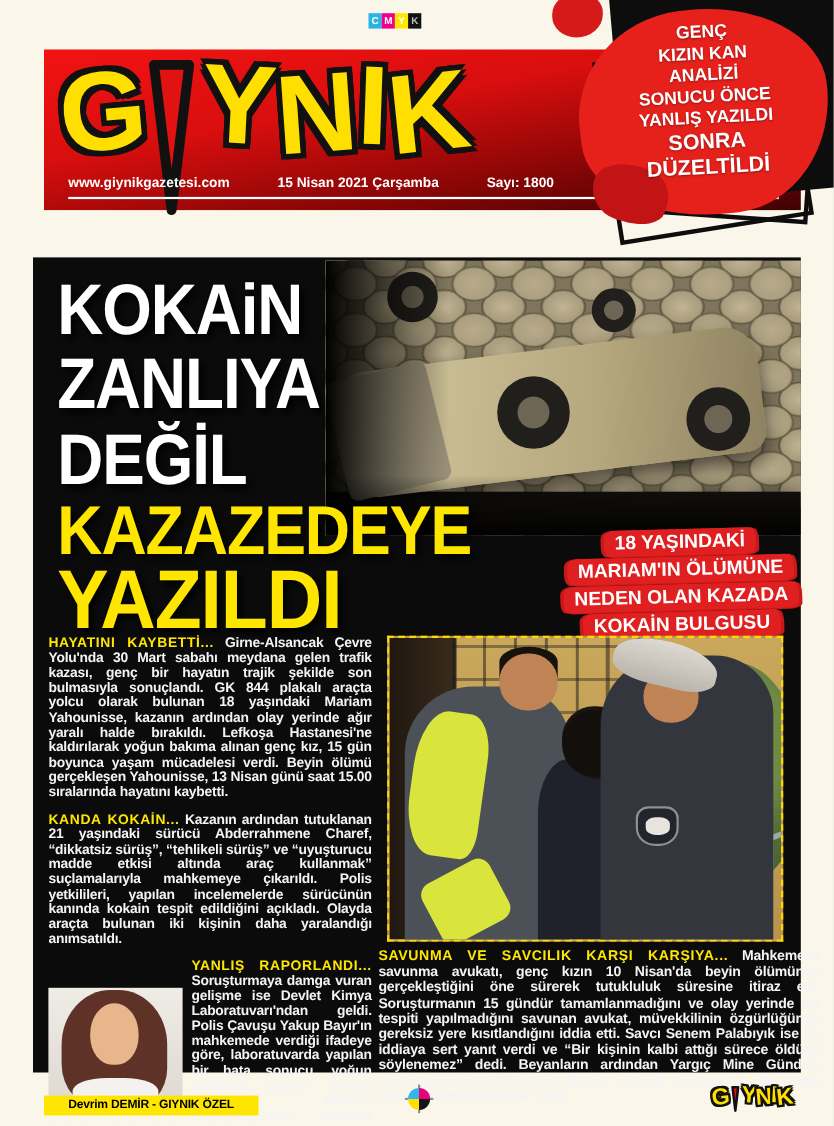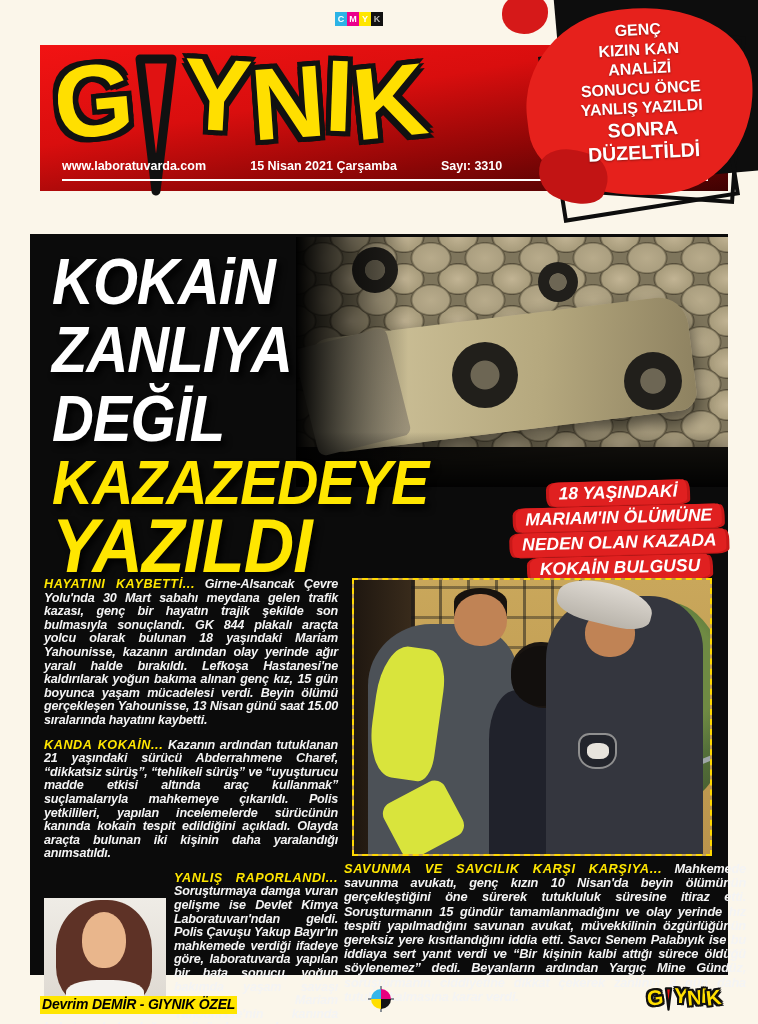--- a/index.html
+++ b/index.html
@@ -62,21 +62,21 @@
   
   .banner {
     position:absolute; top:199px; left:24px; width:720px; height:35px;
     background:#ee1414; border:2px solid #fff; box-shadow:2px 2px 0 rgba(120,120,120,.45);
     display:flex; align-items:center; justify-content:center;
   }
   .banner span { color:#fff; font-weight:900; font-size:27px; letter-spacing:-0.5px;
                  transform:scale(1.04,1.18); white-space:nowrap; }
 
   
-  .content { position:absolute; top:234px; left:30px; width:698px; height:741px; background:#0b0b0b;font-style:italic; }
+  .content { position:absolute; top:234px; left:30px; width:698px; height:741px; background:#0b0b0b; }
 
   
   .crash { position:absolute; left:266px; top:3px; width:432px; height:250px; overflow:hidden;
            background-color:#7e755c;
            background-image:
              radial-gradient(closest-side, #b8ab8b 0%, #ab9f80 66%, #5d5540 74%, rgba(0,0,0,0) 78%),
              radial-gradient(closest-side, #c2b494 0%, #a89c7c 66%, #554d3a 74%, rgba(0,0,0,0) 78%);
            background-size:54px 42px, 54px 42px; background-position:0 0, 27px 21px; }
   .crash .road { position:absolute; bottom:0; left:0; right:0; height:16%; background:#15130f; }
   .crash .carbody { position:absolute; left:4%; top:32%; width:88%; height:46%; background:linear-gradient(100deg,#d6caa2,#b5a87e 60%,#8d8160);
@@ -111,22 +111,22 @@
   
   .col-left { position:absolute; left:14px; top:344px; width:294px; }
   .para { color:#f4f4f4; font-size:12.6px; line-height:13.6px; text-align:justify; font-weight:bold; letter-spacing:-0.2px; }
   .para + .para { margin-top:11px; }
   .lead { color:#ffe600; font-weight:900; letter-spacing:0.6px; }
 
   .portrait { float:left; width:122px; height:112px; margin:26px 8px 0 0; position:relative; background:linear-gradient(#efece6,#ddd8d0); }
   .portrait .hair { position:absolute; left:12px; top:2px; width:96px; height:108px; background:#5e3226; border-radius:46% 46% 34% 38%; }
   .portrait .face { position:absolute; left:38px; top:14px; width:44px; height:56px; background:#e9b68c; border-radius:50% 50% 46% 46%; }
   .portrait .torso { position:absolute; left:22px; bottom:0; width:78px; height:30px; background:#f4f2ee; border-radius:40% 40% 0 0; }
-  .portrait .cap-strip { position:absolute; left:-4px; bottom:-4px; background:#ffe600; color:#000; font-size:14px;
-                         font-weight:bold; padding:2px 2px; white-space:nowrap; }
+  .portrait .cap-strip { position:absolute; left:-4px; bottom:-4px; background:#ffe600; color:#000; font-size:11px;
+                         font-weight:bold; padding:2px 22px; white-space:nowrap; }
 
   
   .police { position:absolute; left:322px; top:344px; width:360px; height:278px;
             border:2px dashed #ffd800; overflow:hidden; background:linear-gradient(#c9a75b,#bb944c); }
   .police .door { position:absolute; left:0; top:0; width:17%; height:100%; background:linear-gradient(90deg,#1f1710,#3a2c1c); }
   .police .fence { position:absolute; left:16%; top:0; width:52%; height:58%;
                    background:repeating-linear-gradient(90deg, rgba(25,25,25,.5) 0 3px, rgba(0,0,0,0) 3px 28px),
                               repeating-linear-gradient(0deg, rgba(25,25,25,.4) 0 3px, rgba(0,0,0,0) 3px 30px); }
   .police .bush { position:absolute; right:-6%; top:8%; width:34%; height:74%;
                   background:radial-gradient(circle at 40% 35%, #6f8a43 0 40%, #55703a 60%, #44582e 100%); border-radius:45% 55% 50% 50%; }
@@ -184,23 +184,23 @@
       <span class="lt l-g">G</span>
       <svg class="tri" width="46" height="148" viewBox="0 0 46 148">
         <polygon points="7,8 39,8 23,140" fill="#e01212" stroke="#111" stroke-width="9" stroke-linejoin="round"></polygon>
       </svg>
       <span class="lt l-y">Y</span>
       <span class="lt l-n">N</span>
       <span class="lt l-i">I</span>
       <span class="lt l-k">K</span>
     </div>
     <div class="mast-info">
-      <span>www.laboratuvarda.com</span>
+      <span>www.giynikgazetesi.com</span>
       <span>15 Nisan 2021 Çarşamba</span>
-      <span>Sayı: 3310</span>
+      <span>Sayı: 1800</span>
       <span>Yıl: 5</span>
       <span>Günlük Gazete</span>
     </div>
   </div>
 
   <div class="alert">
     <div class="blackbox"></div>
     <div class="frame1"></div>
     <div class="frame2"></div>
     <div class="splash"></div>

